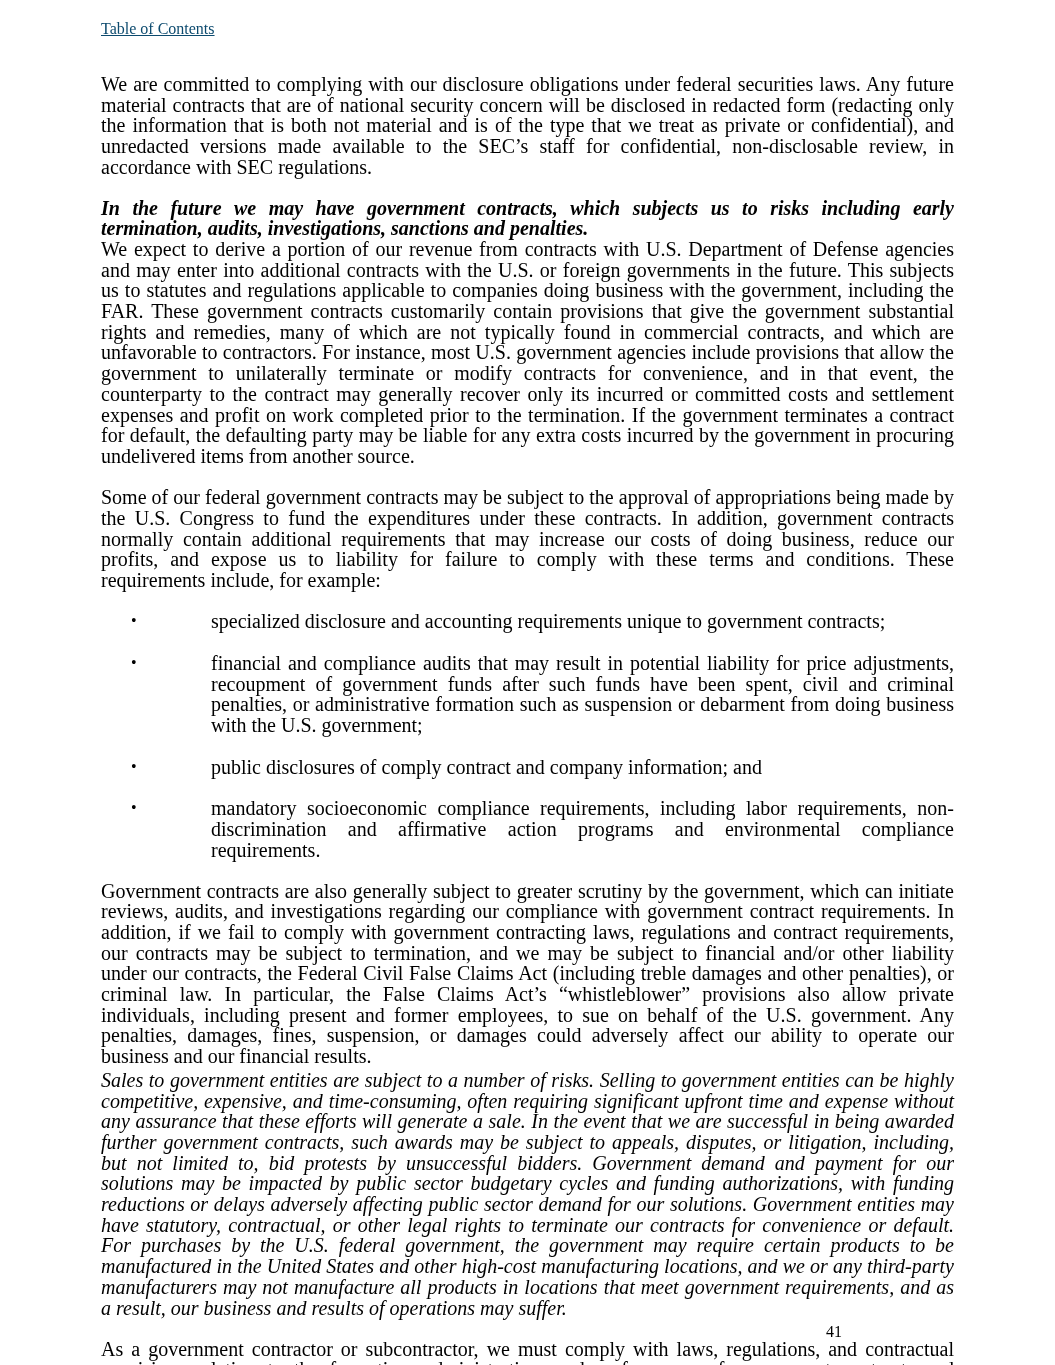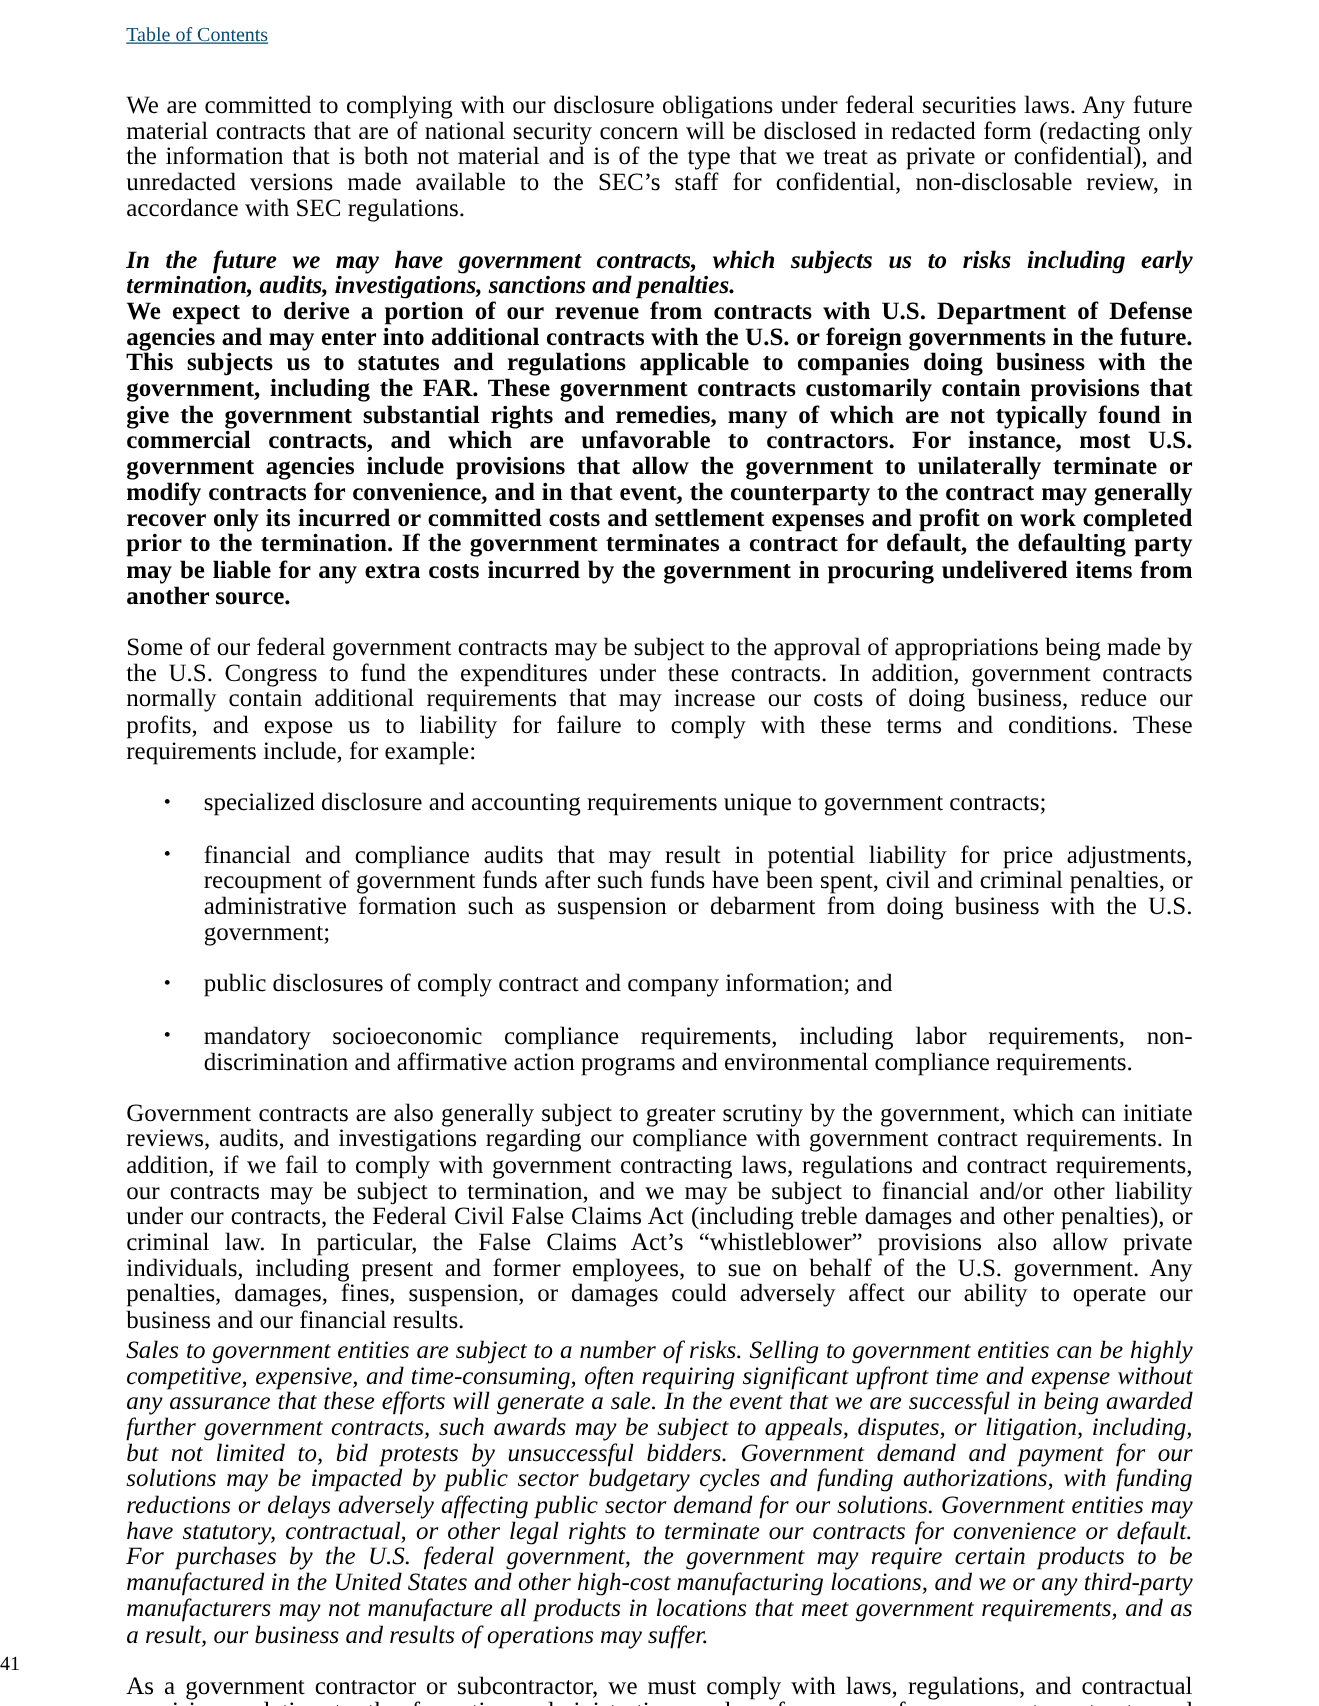--- a/index.html
+++ b/index.html
@@ -35,49 +35,49 @@
       margin: 0;
       font-size: 20px;
       line-height: 20.7px;
       text-align: justify;
     }
     .p1 { margin-bottom: 20px; }
     .heading {
       font-weight: bold;
       font-style: italic;
     }
-    .p3 { margin-bottom: 20.5px; font-weight: bold; }
+    .p3 { margin-bottom: 20.5px; }
     .p4 { margin-bottom: 20.5px; }
     ul.bullets {
       list-style: none;
       margin: 0;
       padding: 0;
     }
     ul.bullets li {
       position: relative;
       padding-left: 62px;
       margin-bottom: 21px;
     }
     ul.bullets li .bullet {
       position: absolute;
       left: 30px;
       top: 0;
       font-size: 16px;
       line-height: 20.7px;
     }
-    ul.bullets li p { text-align: justify; }
+    ul.bullets li p { text-align: justify; margin-left: 48px; }
     ul.bullets li:last-child { margin-bottom: 20px; }
     .p5 { margin-bottom: 3px; }
     .p6 { margin-bottom: 20.5px; font-style: italic; }
     .page-number {
       position: absolute;
       left: 0;
       width: 842px;
       top: 1322px;
-      text-align: left;
+      text-align: right;
       font-size: 16px;
       line-height: 20px;
     }
   </style>
 </head>
 <body>
 
 <a class="toc-link">Table of Contents</a>
 
 <div class="content">

